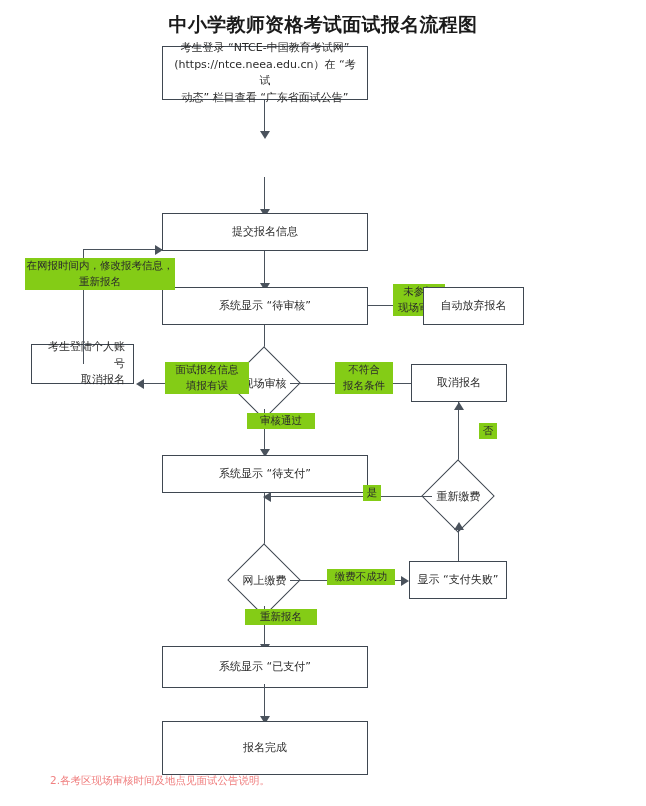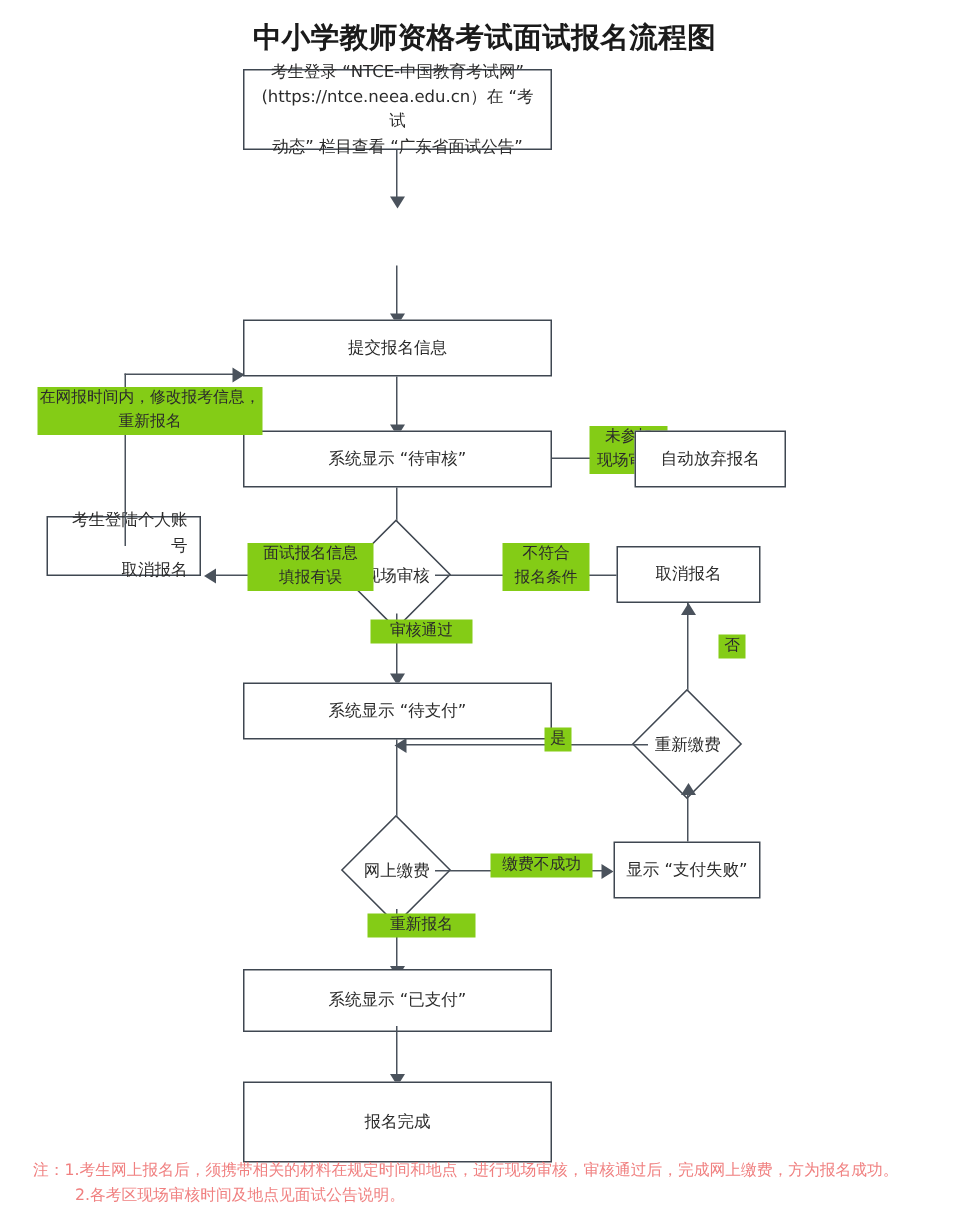--- a/index.html
+++ b/index.html
@@ -229,17 +229,16 @@
   <div class="elabel" style="left:228px; top:609px; width:72px;">重新报名</div>
 
   <div class="node" style="left:162px; top:646px; width:206px; height:42px;">系统显示 “已支付”</div>
 
   <div class="ln v" style="left:264px; top:684px; height:34px;"></div>
   <div class="arrow down" style="left:260px; top:716px;"></div>
 
   <div class="node" style="left:162px; top:721px; width:206px; height:54px;">报名完成</div>
 
   <div class="note">
-    <span><span>注：</span><span>1.考生网上报名后，须携带相关的材料在规定时间和地点，进行现场审核，审核通过后，完成网上缴费，方为报名成功。</span></span>
     <span class="l2">2.各考区现场审核时间及地点见面试公告说明。</span>
   </div>
 
 </div>
 
 </body></html>

